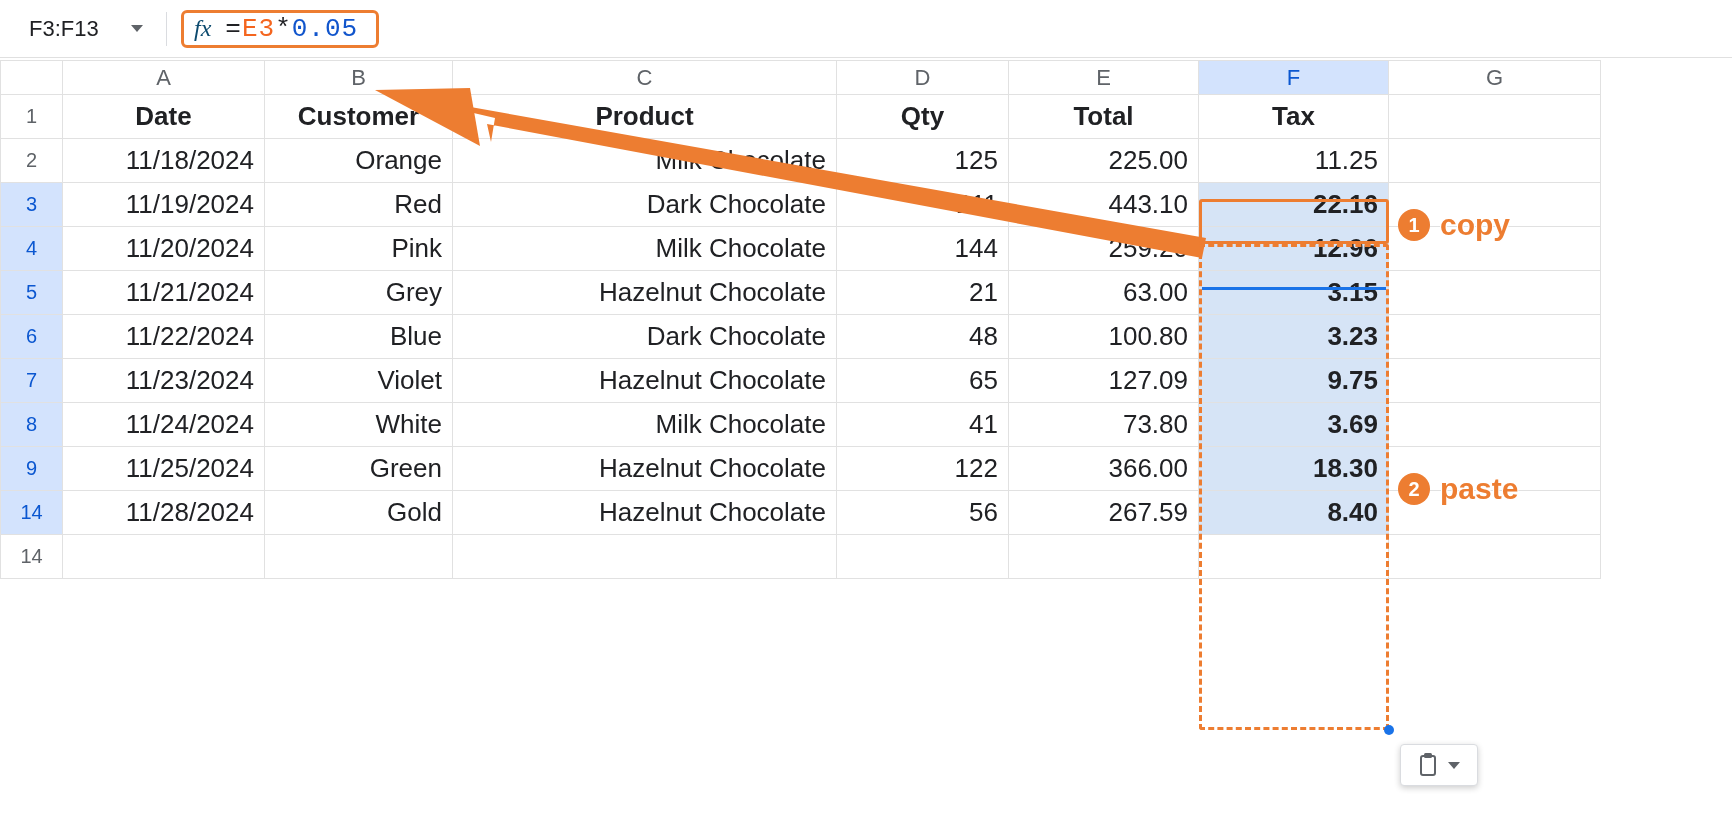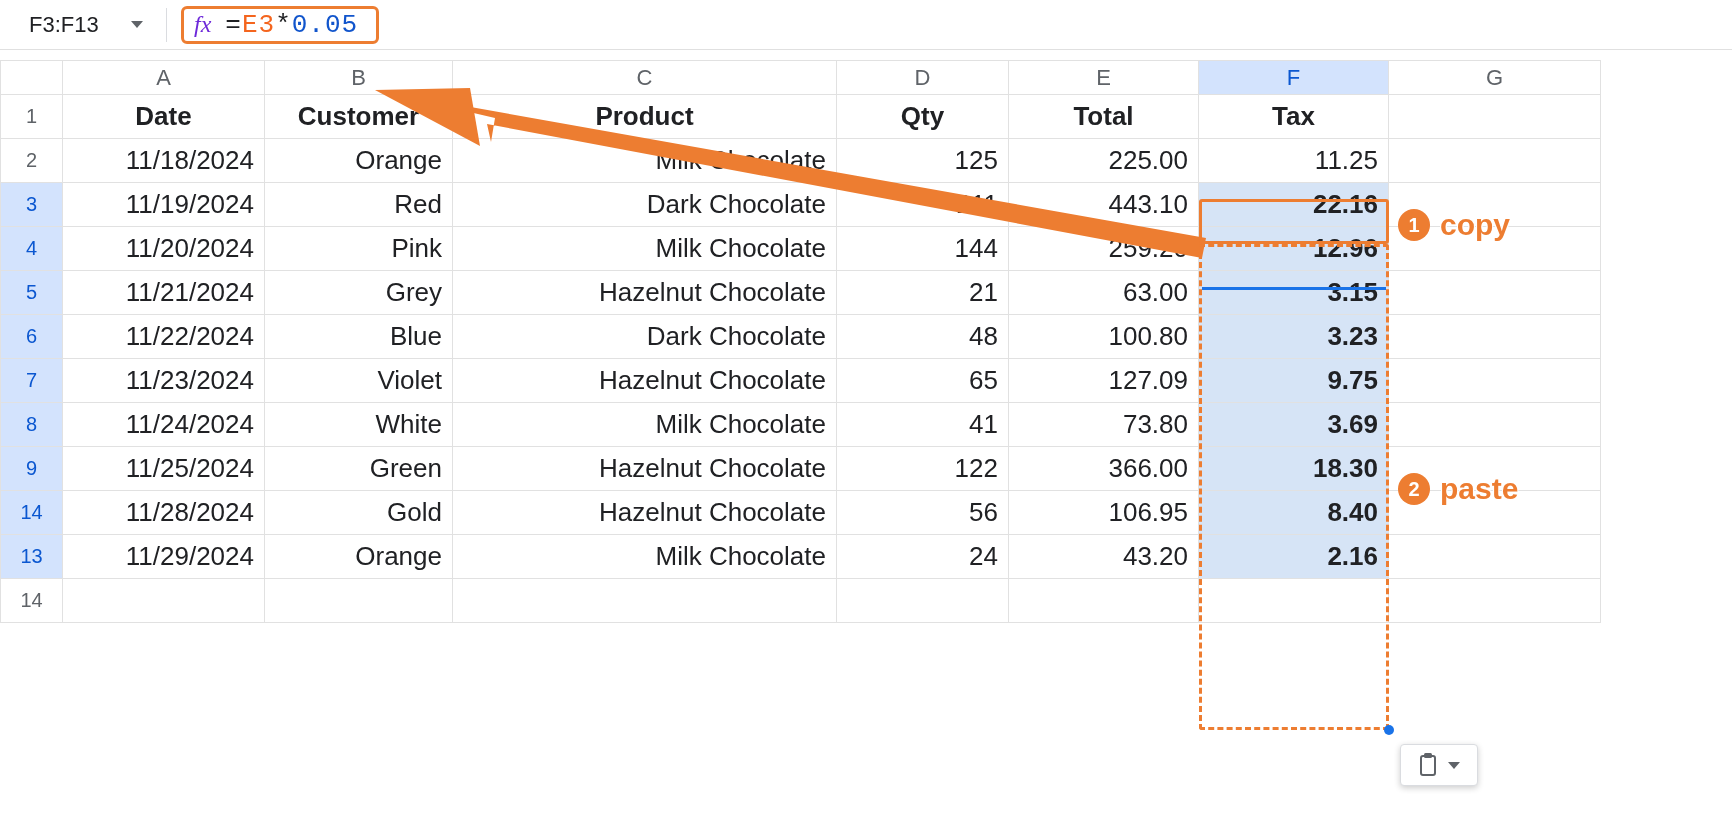--- a/index.html
+++ b/index.html
@@ -10,21 +10,21 @@
     width: 1732px;
     height: 820px;
     overflow: hidden;
     position: relative;
   }
 
   
   .topbar {
     display: flex;
     align-items: center;
-    height: 50px;
+    height: 58px;
     padding-left: 12px;
     border-bottom: 1px solid #e0e0e0;
   }
   .namebox {
     width: 140px;
     height: 38px;
     display: flex;
     align-items: center;
     justify-content: space-between;
     padding: 0 8px 0 16px;
@@ -49,21 +49,21 @@
     align-items: center;
     height: 38px;
     border: 3px solid #ed7d31;
     border-radius: 6px;
     padding: 0 18px 0 10px;
   }
   .fx-icon {
     font-style: italic;
     font-family: "Times New Roman", serif;
     font-size: 24px;
-    color: #6d28d9;
+    color: #0c4a6e;
     margin-right: 14px;
   }
   .formula {
     font-family: "Consolas","Courier New",monospace;
     font-size: 26px;
     letter-spacing: 1px;
     white-space: pre;
   }
   .formula .punct { color: #202124; }
   .formula .ref   { color: #f4651e; text-align: right; }
@@ -358,32 +358,22 @@
           <td class="cell r">366.00</td>
           <td class="cell r sel">18.30</td>
           <td class="cell"></td>
         </tr>
         <tr>
           <td class="rh selrow">14</td>
           <td class="cell r">11/28/2024</td>
           <td class="cell r">Gold</td>
           <td class="cell r">Hazelnut Chocolate</td>
           <td class="cell r">56</td>
-          <td class="cell r">106.95</td>
+          <td class="cell r">267.59</td>
           <td class="cell r sel">8.40</td>
-          <td class="cell"></td>
-        </tr>
-        <tr>
-          <td class="rh selrow">13</td>
-          <td class="cell r">11/29/2024</td>
-          <td class="cell r">Orange</td>
-          <td class="cell r">Milk Chocolate</td>
-          <td class="cell r">24</td>
-          <td class="cell r">43.20</td>
-          <td class="cell r sel">2.16</td>
           <td class="cell"></td>
         </tr>
         <tr>
           <td class="rh">14</td>
           <td class="cell"></td>
           <td class="cell"></td>
           <td class="cell"></td>
           <td class="cell"></td>
           <td class="cell"></td>
           <td class="cell"></td>

